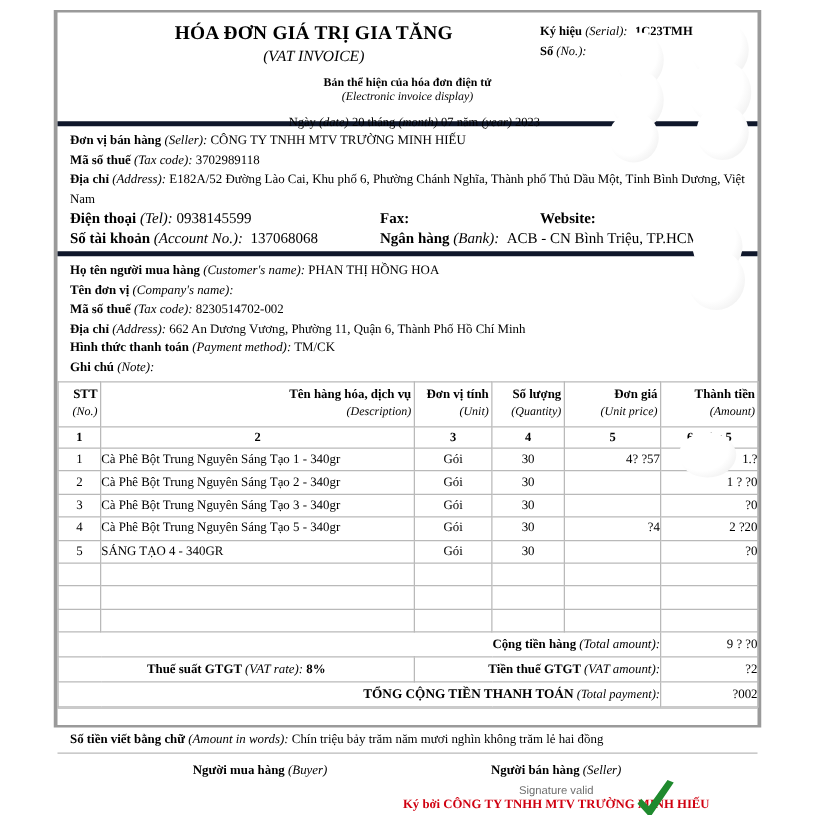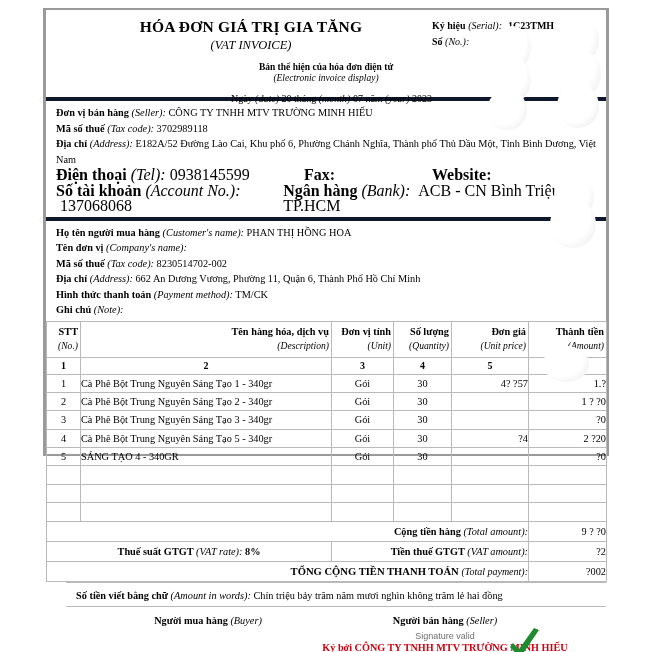--- a/index.html
+++ b/index.html
@@ -14,21 +14,21 @@
     color: #000000;
     overflow: hidden;
   }
 
   
   #invoice-page {
     position: absolute;
     left: 43px;
     top: 8px;
     width: 566px;
-    height: 448px;
+    height: 574px;
     background: #ffffff;
     border-left: 3px solid #9a9a9a;
     border-top: 2px solid #9a9a9a;
     border-right: 3px solid #9a9a9a;
     border-bottom: 2px solid #9a9a9a;
     box-sizing: border-box;
   }
 
   
   .header {
@@ -100,21 +100,21 @@
     line-height: 15.5px;
     white-space: nowrap;
   }
   .info-line.wrap { white-space: normal; }
   .lbl { font-weight: bold; }
   .lbl i { font-weight: normal; font-style: italic; }
   .val { font-weight: normal; }
 
   .two-col {
     display: flex;
-    font-size: 16px;
+    font-size: 12px;
     line-height: 15.5px;
   }
   .two-col > div:first-child { width: 248px; }
 
   
   table.items {
     border-collapse: collapse;
     width: 100%;
     table-layout: fixed;
     font-size: 10.3px;
@@ -176,24 +176,23 @@
     font-weight: bold;
     font-size: 10.6px;
   }
   td.grand-label i { font-weight: normal; font-style: italic; font-size: 10px;}
 
   
   .words {
     border-top: 1px solid #b9b9b9;
     border-bottom: 1px solid #b9b9b9;
     font-size: 10.3px;
-    padding: 5px 10px 3px 10px;
+    padding: 17px 10px 3px 10px;
     line-height: 15px;
     white-space: nowrap;
-    margin-left: 20px;
   }
 
   
   .signatures {
     position: relative;
     height: 86px;
   }
   .sig-col {
     position: absolute;
     top: 8px;

